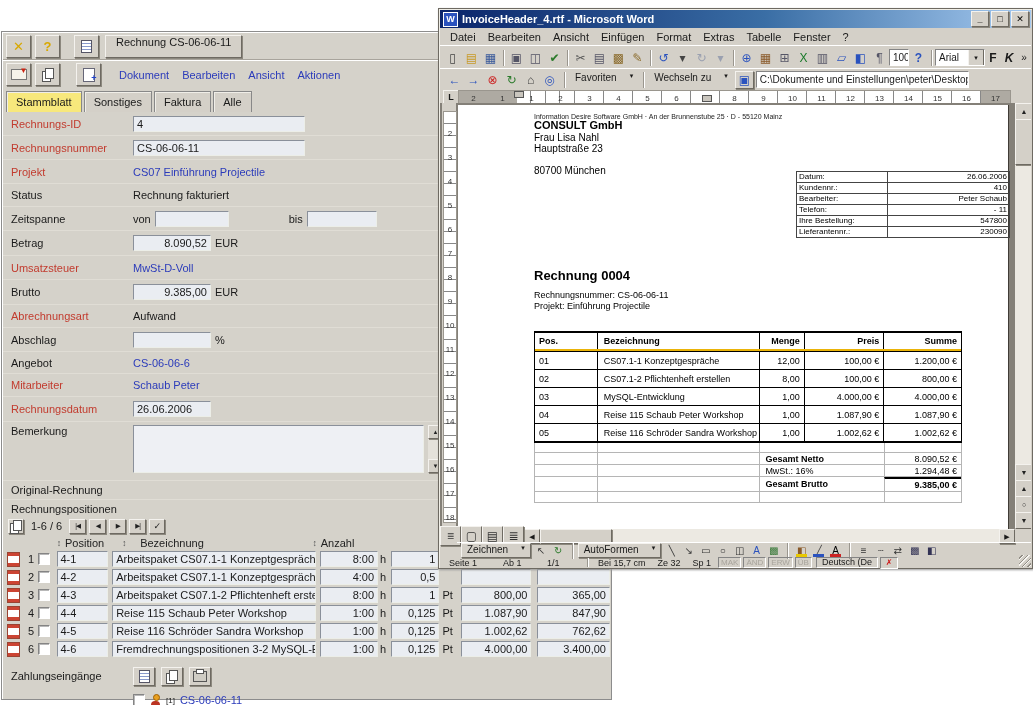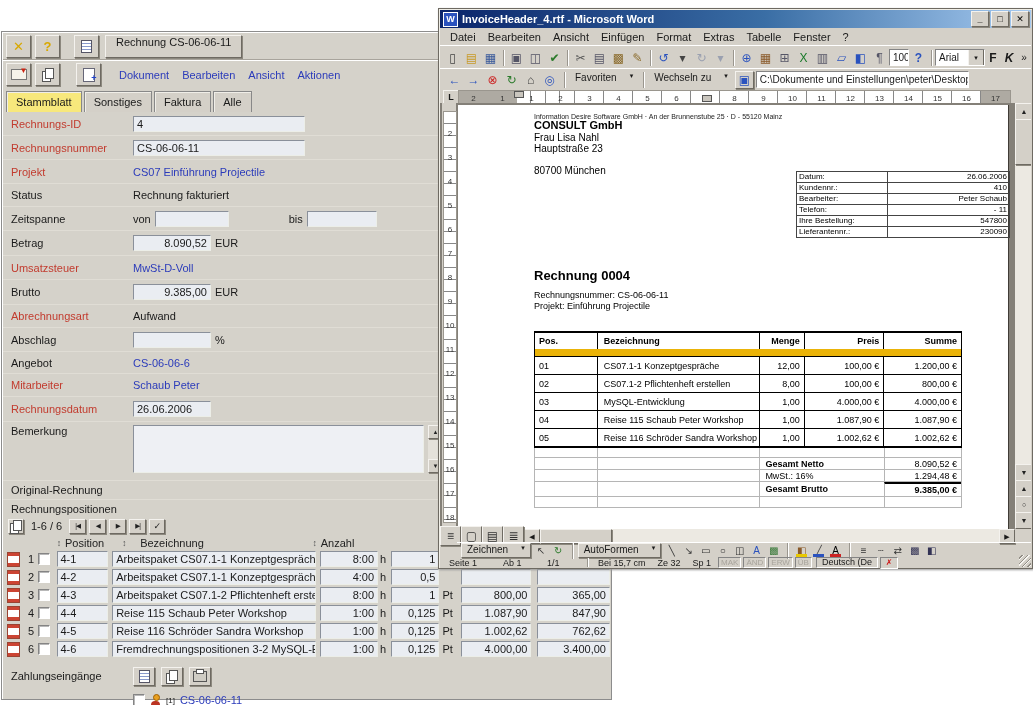--- a/index.html
+++ b/index.html
@@ -113,21 +113,21 @@
   .rcp{position:absolute;left:76px;font-size:10px}
   .itab{position:absolute;left:338px;top:66px;width:212px;border:1px solid #444;font-size:8px}
   .itr{display:flex;height:10px;line-height:10px;border-top:1px solid #444}
   .itr:first-child{border-top:none}
   .itl{width:88px;padding-left:2px;border-right:1px solid #444}
   .itv{flex:1;text-align:right;padding-right:2px}
   .headg{position:absolute;left:76px;top:163px;font-size:13px;font-weight:bold}
   .subl{position:absolute;left:76px;font-size:9px}
   .vtab{position:absolute;left:76px;top:226px;width:428px}
   .vmain{border-left:1px solid #000;border-right:1px solid #000;border-bottom:2px solid #000}
-  .vhead{display:flex;align-items:center;height:16px;border-top:2px solid #000;border-bottom:7px solid #eab308;font-weight:bold}
+  .vhead{display:flex;align-items:center;height:16px;border-top:2px solid #000;border-bottom:2px solid #eab308;font-weight:bold}
   .vrow{display:flex;align-items:center;height:17px;border-top:1px solid #000}
   .vrow:first-of-type{border-top:none}
   .c0{width:62px;padding-left:4px;box-sizing:border-box}
   .c1{width:163px;padding-left:6px;box-sizing:border-box;border-left:1px solid #000;align-self:stretch;display:flex;align-items:center}
   .c2{width:45px;text-align:right;padding-right:4px;box-sizing:border-box;border-left:1px solid #000;align-self:stretch;display:flex;align-items:center;justify-content:flex-end}
   .c3{width:80px;text-align:right;padding-right:4px;box-sizing:border-box;border-left:1px solid #000;align-self:stretch;display:flex;align-items:center;justify-content:flex-end}
   .c4{width:78px;text-align:right;padding-right:4px;box-sizing:border-box;border-left:1px solid #000;align-self:stretch;display:flex;align-items:center;justify-content:flex-end}
   .vtot{border:1px solid #b5b5b5;border-top:none}
   .trow{display:flex;align-items:center}
   .t0{width:62px;align-self:stretch}

